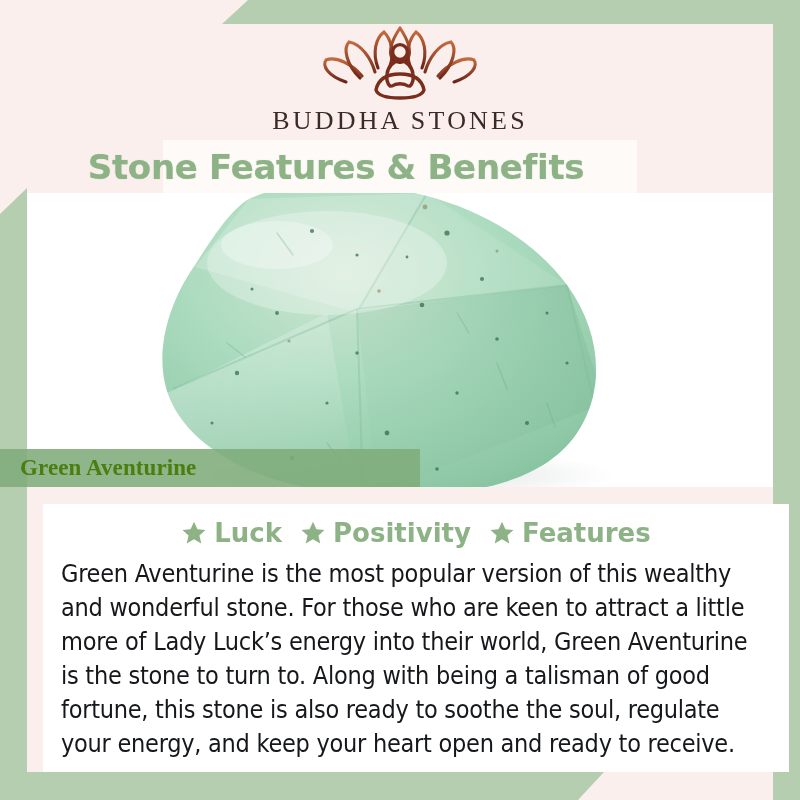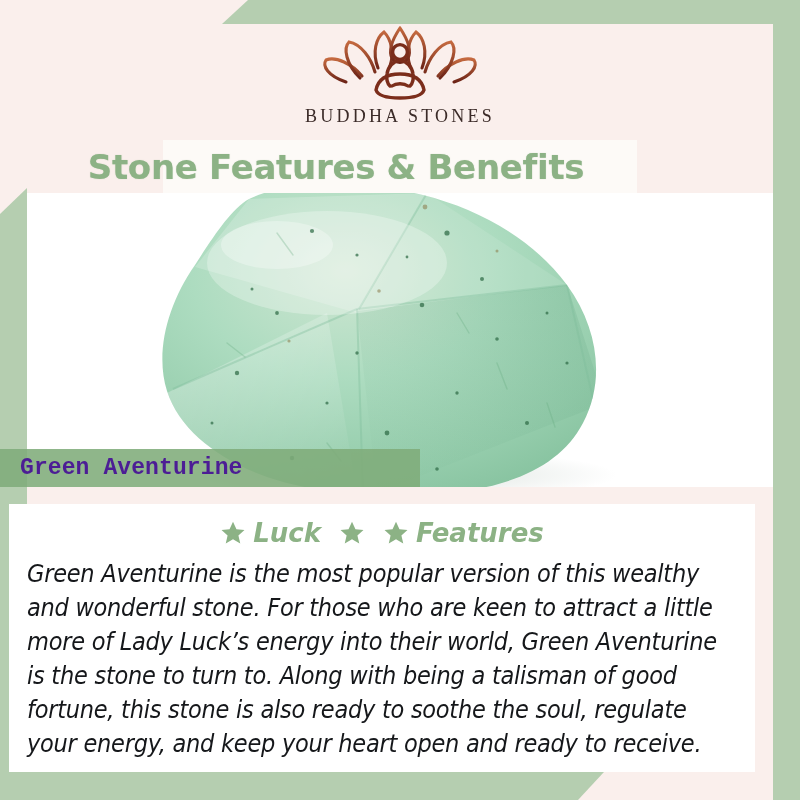--- a/index.html
+++ b/index.html
@@ -57,21 +57,21 @@
     display: flex;
     flex-direction: column;
     align-items: center;
     justify-content: flex-start;
     padding-top: 22px;
   }
   .logo-mark { width: 168px; height: 80px; display: block; }
   .logo-word {
     margin-top: 4px;
     font-family: "Liberation Serif", serif;
-    font-size: 18px;
+    font-size: 26px;
     letter-spacing: 3.2px;
     color: #3b2b28;
     text-align: center;
   }
 
   
   .title-panel {
     position: absolute;
     left: 163px; top: 140px;
     width: 474px; height: 53px;
@@ -106,41 +106,40 @@
   .stone-label {
     position: absolute;
     left: 0; top: 449px;
     width: 420px; height: 38px;
     background: rgba(128,172,122,0.88);
     display: flex;
     align-items: center;
     padding-left: 20px;
   }
   .stone-label span {
-    font-family: Liberation Mono, monospace;
+    font-family: Liberation Serif, serif;
     font-weight: 700;
     font-size: 23px;
-    color: #4c1d95;
+    color: #4d7c0f;
     letter-spacing: 0.1px;
   }
 
   
   .cream-strip {
     position: absolute;
     left: 27px; top: 487px;
     width: 746px; height: 17px;
     background: #faefec;
   }
   .content {
     position: absolute;
-    left: 9px; top: 504px;
+    left: 43px; top: 504px;
     width: 746px; height: 268px;
     background: #ffffff;
     padding: 14px 12px 0 12px;
-    font-style: italic;
   }
 
   .benefits {
     display: flex;
     align-items: center;
     justify-content: center;
     gap: 18px;
     margin-bottom: 9px;
   }
   .benefit {
@@ -334,20 +333,21 @@
         </span>
         <span class="benefit-label">Luck</span>
       </div>
 
       <div class="benefit">
         <span class="star">
           <svg class="star" viewBox="0 0 24 24" xmlns="http://www.w3.org/2000/svg">
             <polygon points="12,1.6 15.2,8.6 22.6,9.3 17,14.2 18.7,21.6 12,17.7 5.3,21.6 7,14.2 1.4,9.3 8.8,8.6" fill="#8cb285"></polygon>
           </svg>
         </span>
+        <span class="benefit-label">Positivity</span>
       </div>
 
       <div class="benefit">
         <span class="star">
           <svg class="star" viewBox="0 0 24 24" xmlns="http://www.w3.org/2000/svg">
             <polygon points="12,1.6 15.2,8.6 22.6,9.3 17,14.2 18.7,21.6 12,17.7 5.3,21.6 7,14.2 1.4,9.3 8.8,8.6" fill="#8cb285"></polygon>
           </svg>
         </span>
         <span class="benefit-label">Features</span>
       </div>

